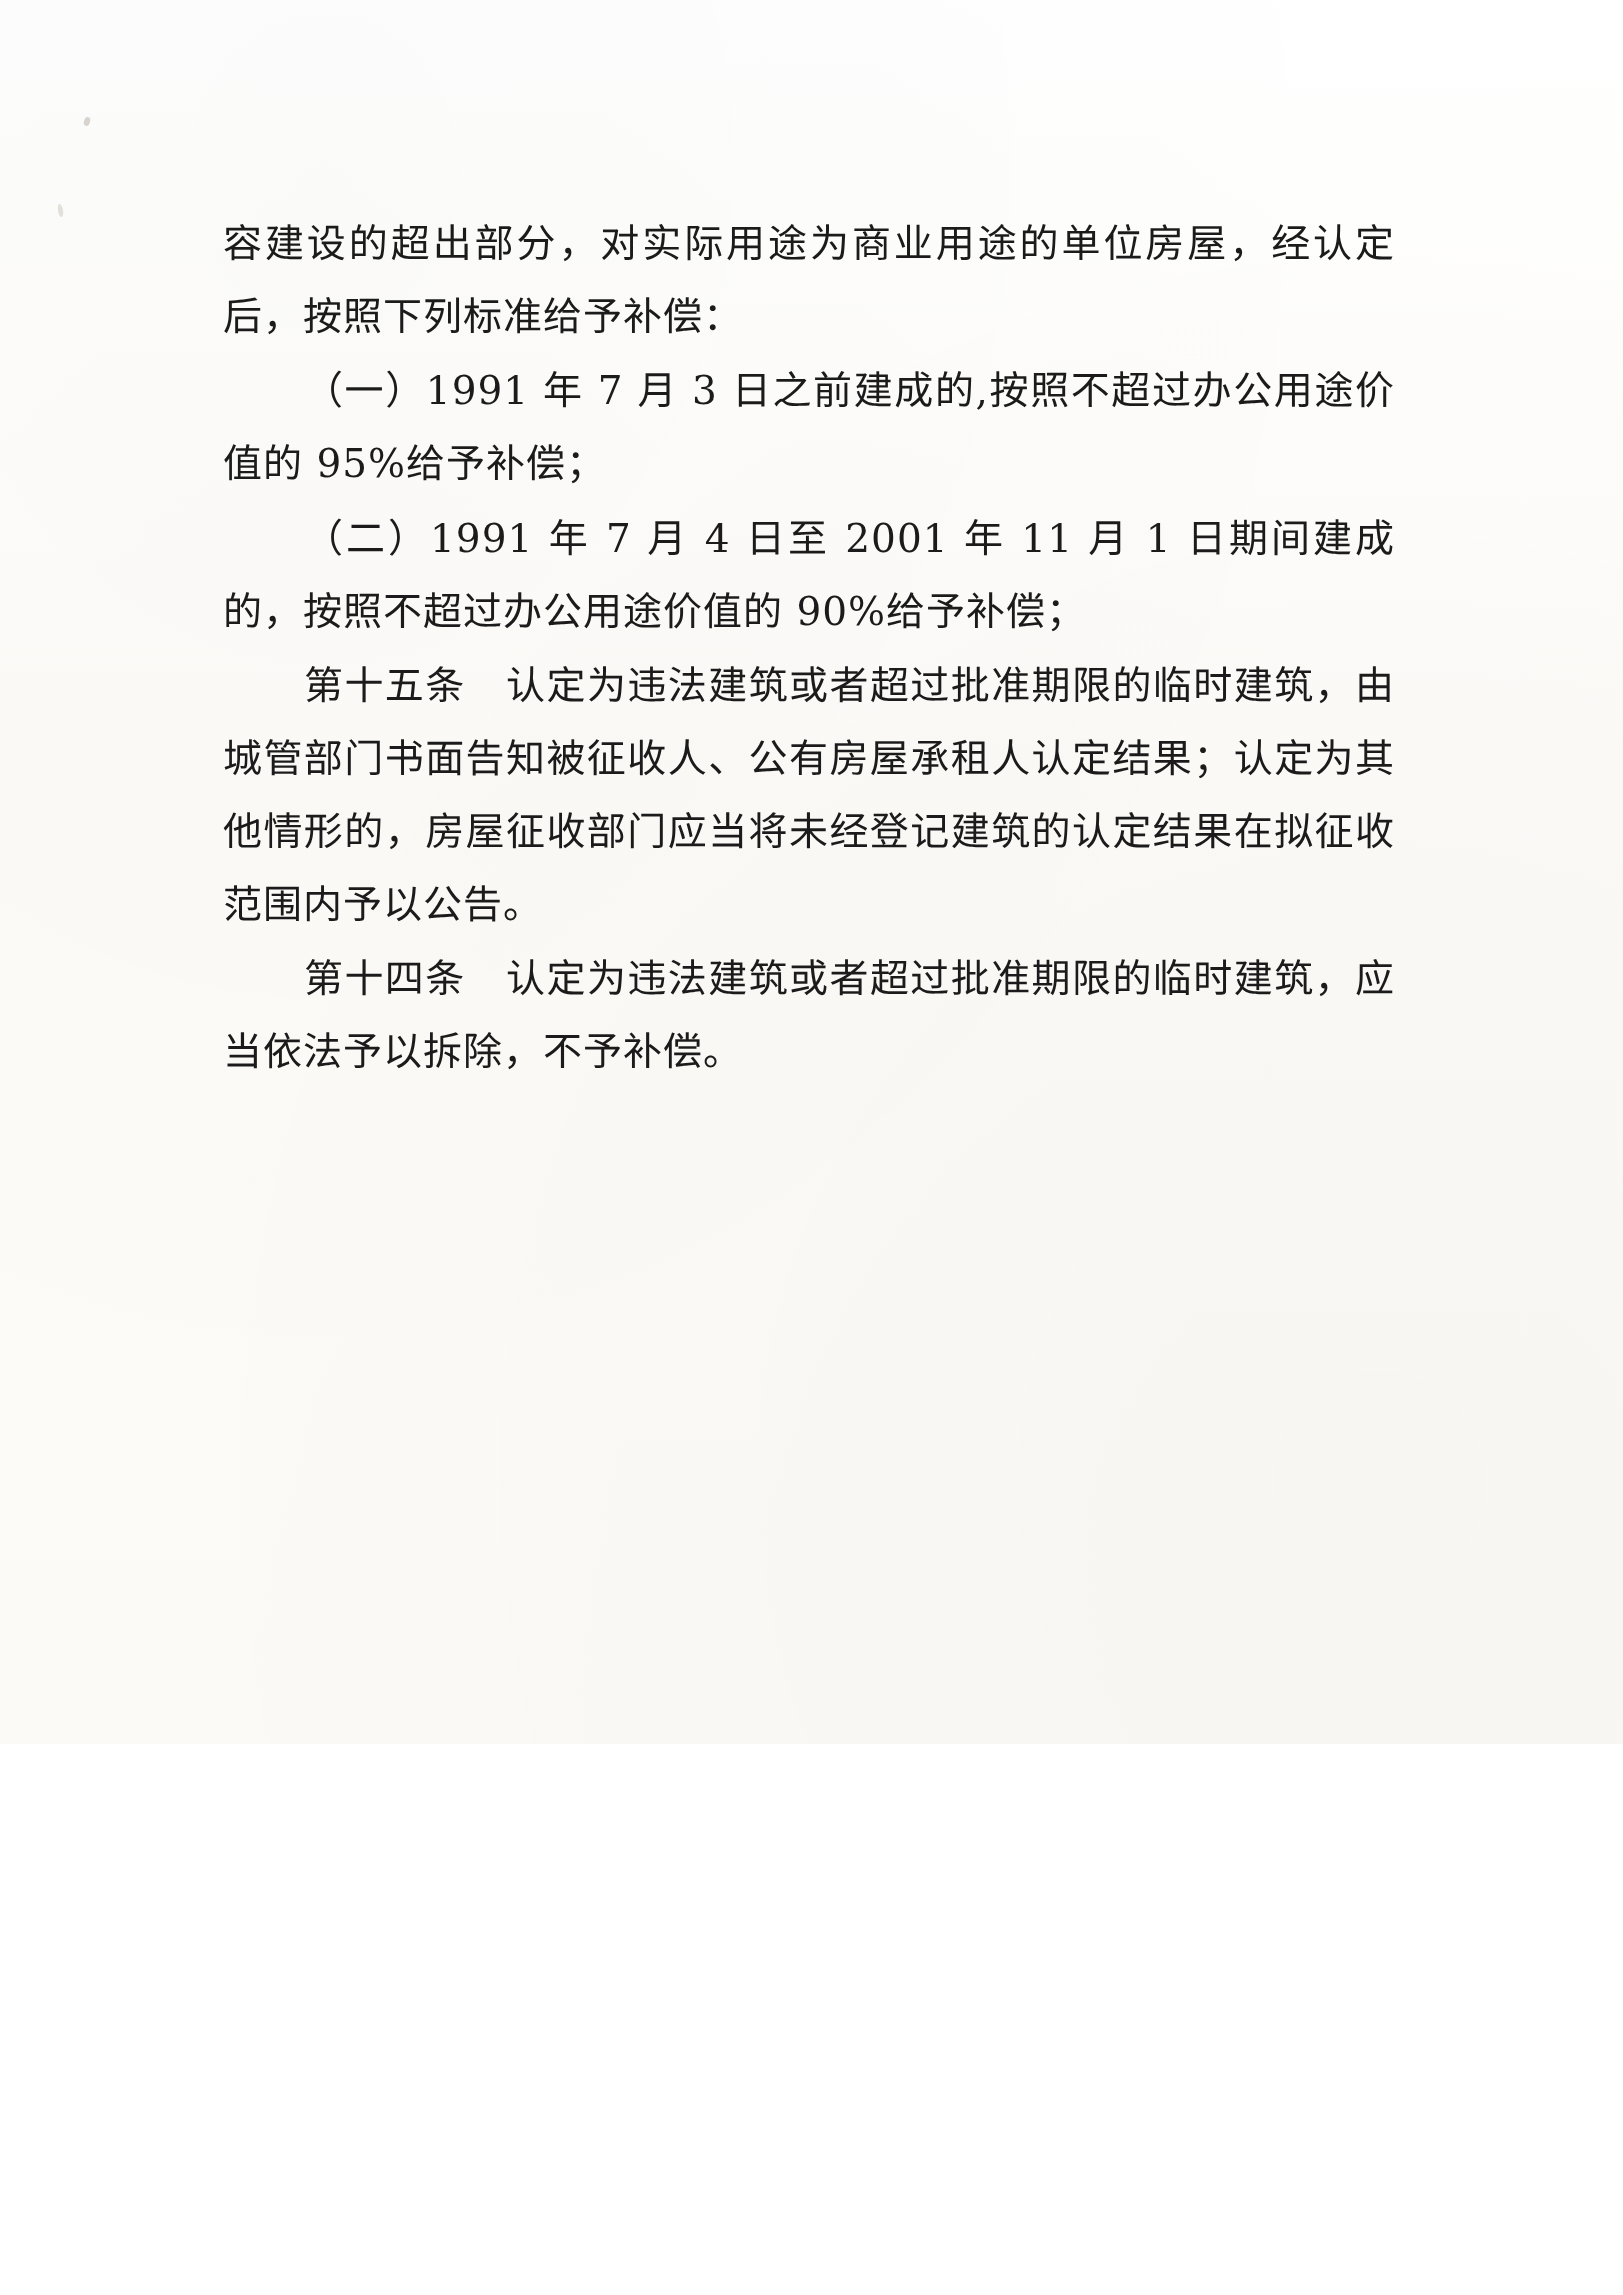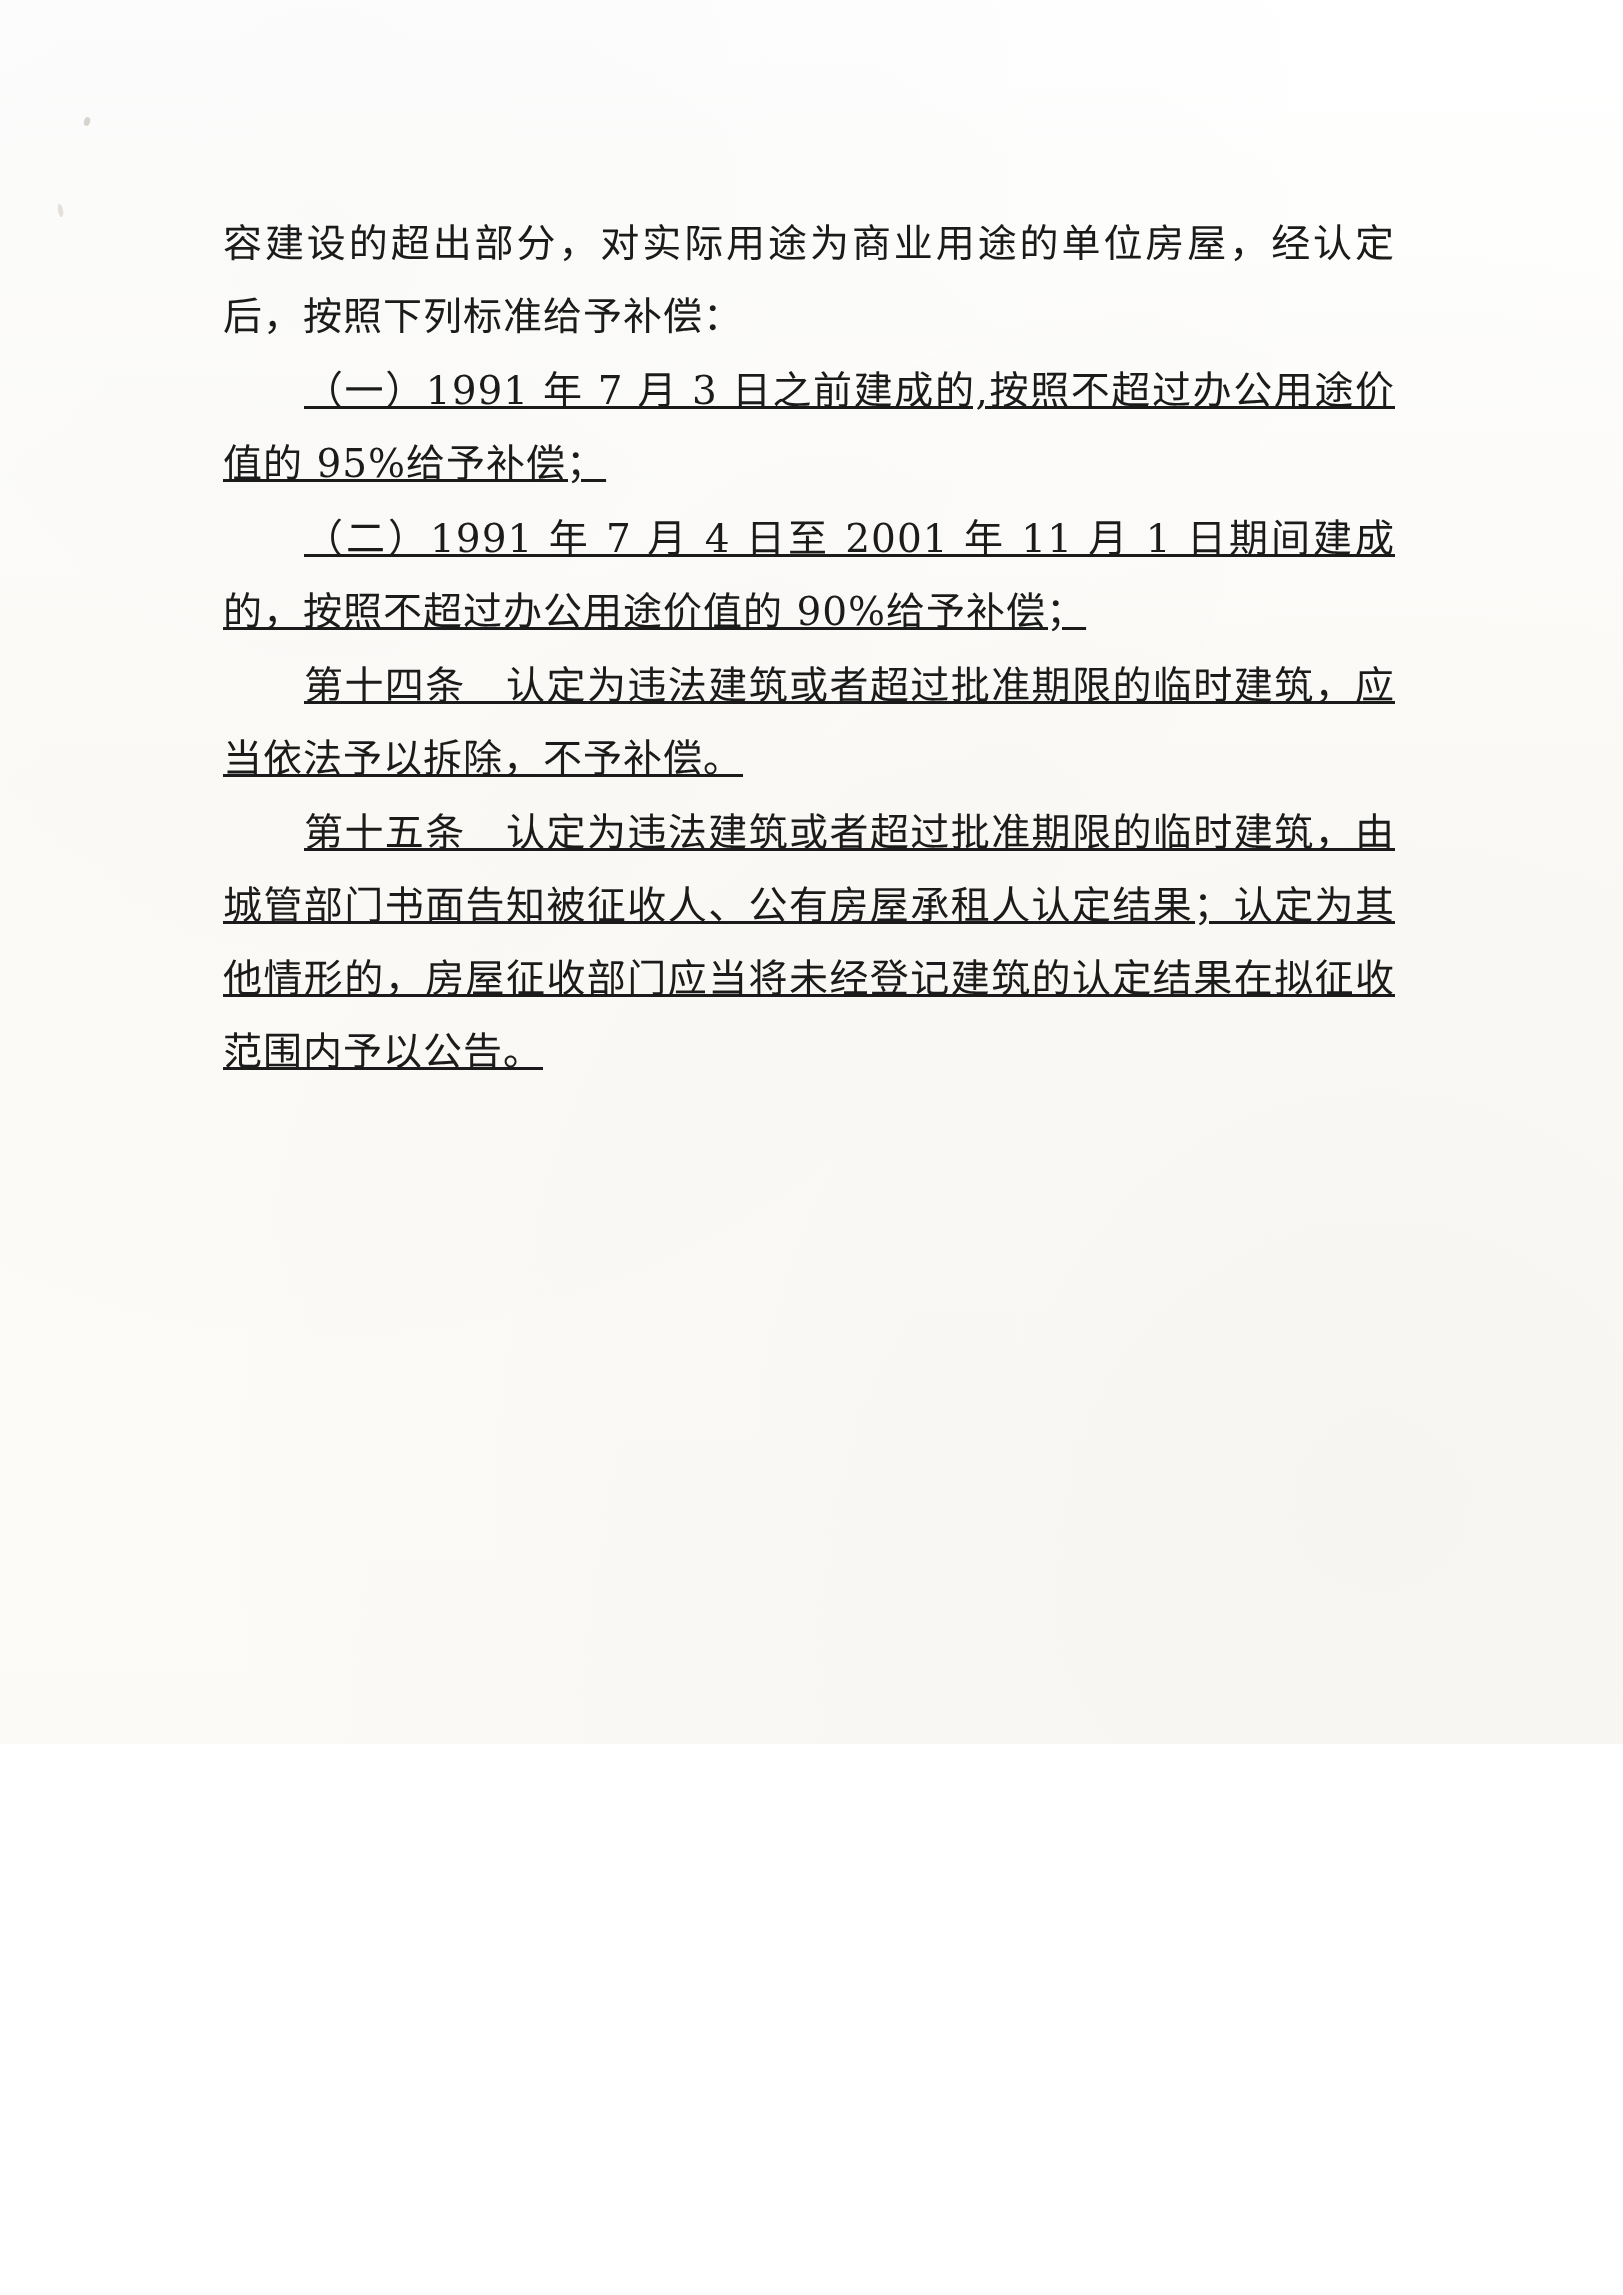--- a/index.html
+++ b/index.html
@@ -47,21 +47,20 @@
     line-height: 73px;
     color: #1b1b1b;
     letter-spacing: 1px;
     text-align: justify;
     text-justify: inter-ideograph;
     margin: 0 0 1.3px 0;
     white-space: pre-wrap;
   }
   .para.indent {
     text-indent: 81px;
-    text-decoration: underline;
   }
   .page-number {
     position: absolute;
     left: 0;
     right: 0;
     top: 2172px;
     text-align: center;
     font-size: 26px;
     color: #222;
     font-family: "DejaVu Serif", "Liberation Serif", serif;
@@ -74,19 +73,19 @@
 <div class="page">
   <div class="paper-tint"></div>
   <div class="speck s1"></div>
   <div class="speck s2"></div>
   <div class="speck s3"></div>
 
   <div class="body-text">
     <p class="para">容建设的超出部分，对实际用途为商业用途的单位房屋，经认定后，按照下列标准给予补偿：</p>
     <p class="para indent">（一）1991 年 7 月 3 日之前建成的,按照不超过办公用途价值的 95%给予补偿；</p>
     <p class="para indent">（二）1991 年 7 月 4 日至 2001 年 11 月 1 日期间建成的，按照不超过办公用途价值的 90%给予补偿；</p>
+    <p class="para indent">第十五条　认定为违法建筑或者超过批准期限的临时建筑，由城管部门书面告知被征收人、公有房屋承租人认定结果；认定为其他情形的，房屋征收部门应当将未经登记建筑的认定结果在拟征收范围内予以公告。</p>
     <p class="para indent">第十四条　认定为违法建筑或者超过批准期限的临时建筑，应当依法予以拆除，不予补偿。</p>
-    <p class="para indent">第十五条　认定为违法建筑或者超过批准期限的临时建筑，由城管部门书面告知被征收人、公有房屋承租人认定结果；认定为其他情形的，房屋征收部门应当将未经登记建筑的认定结果在拟征收范围内予以公告。</p>
   </div>
 
   <div class="page-number">24</div>
 </div>
 
 
 </body></html>

